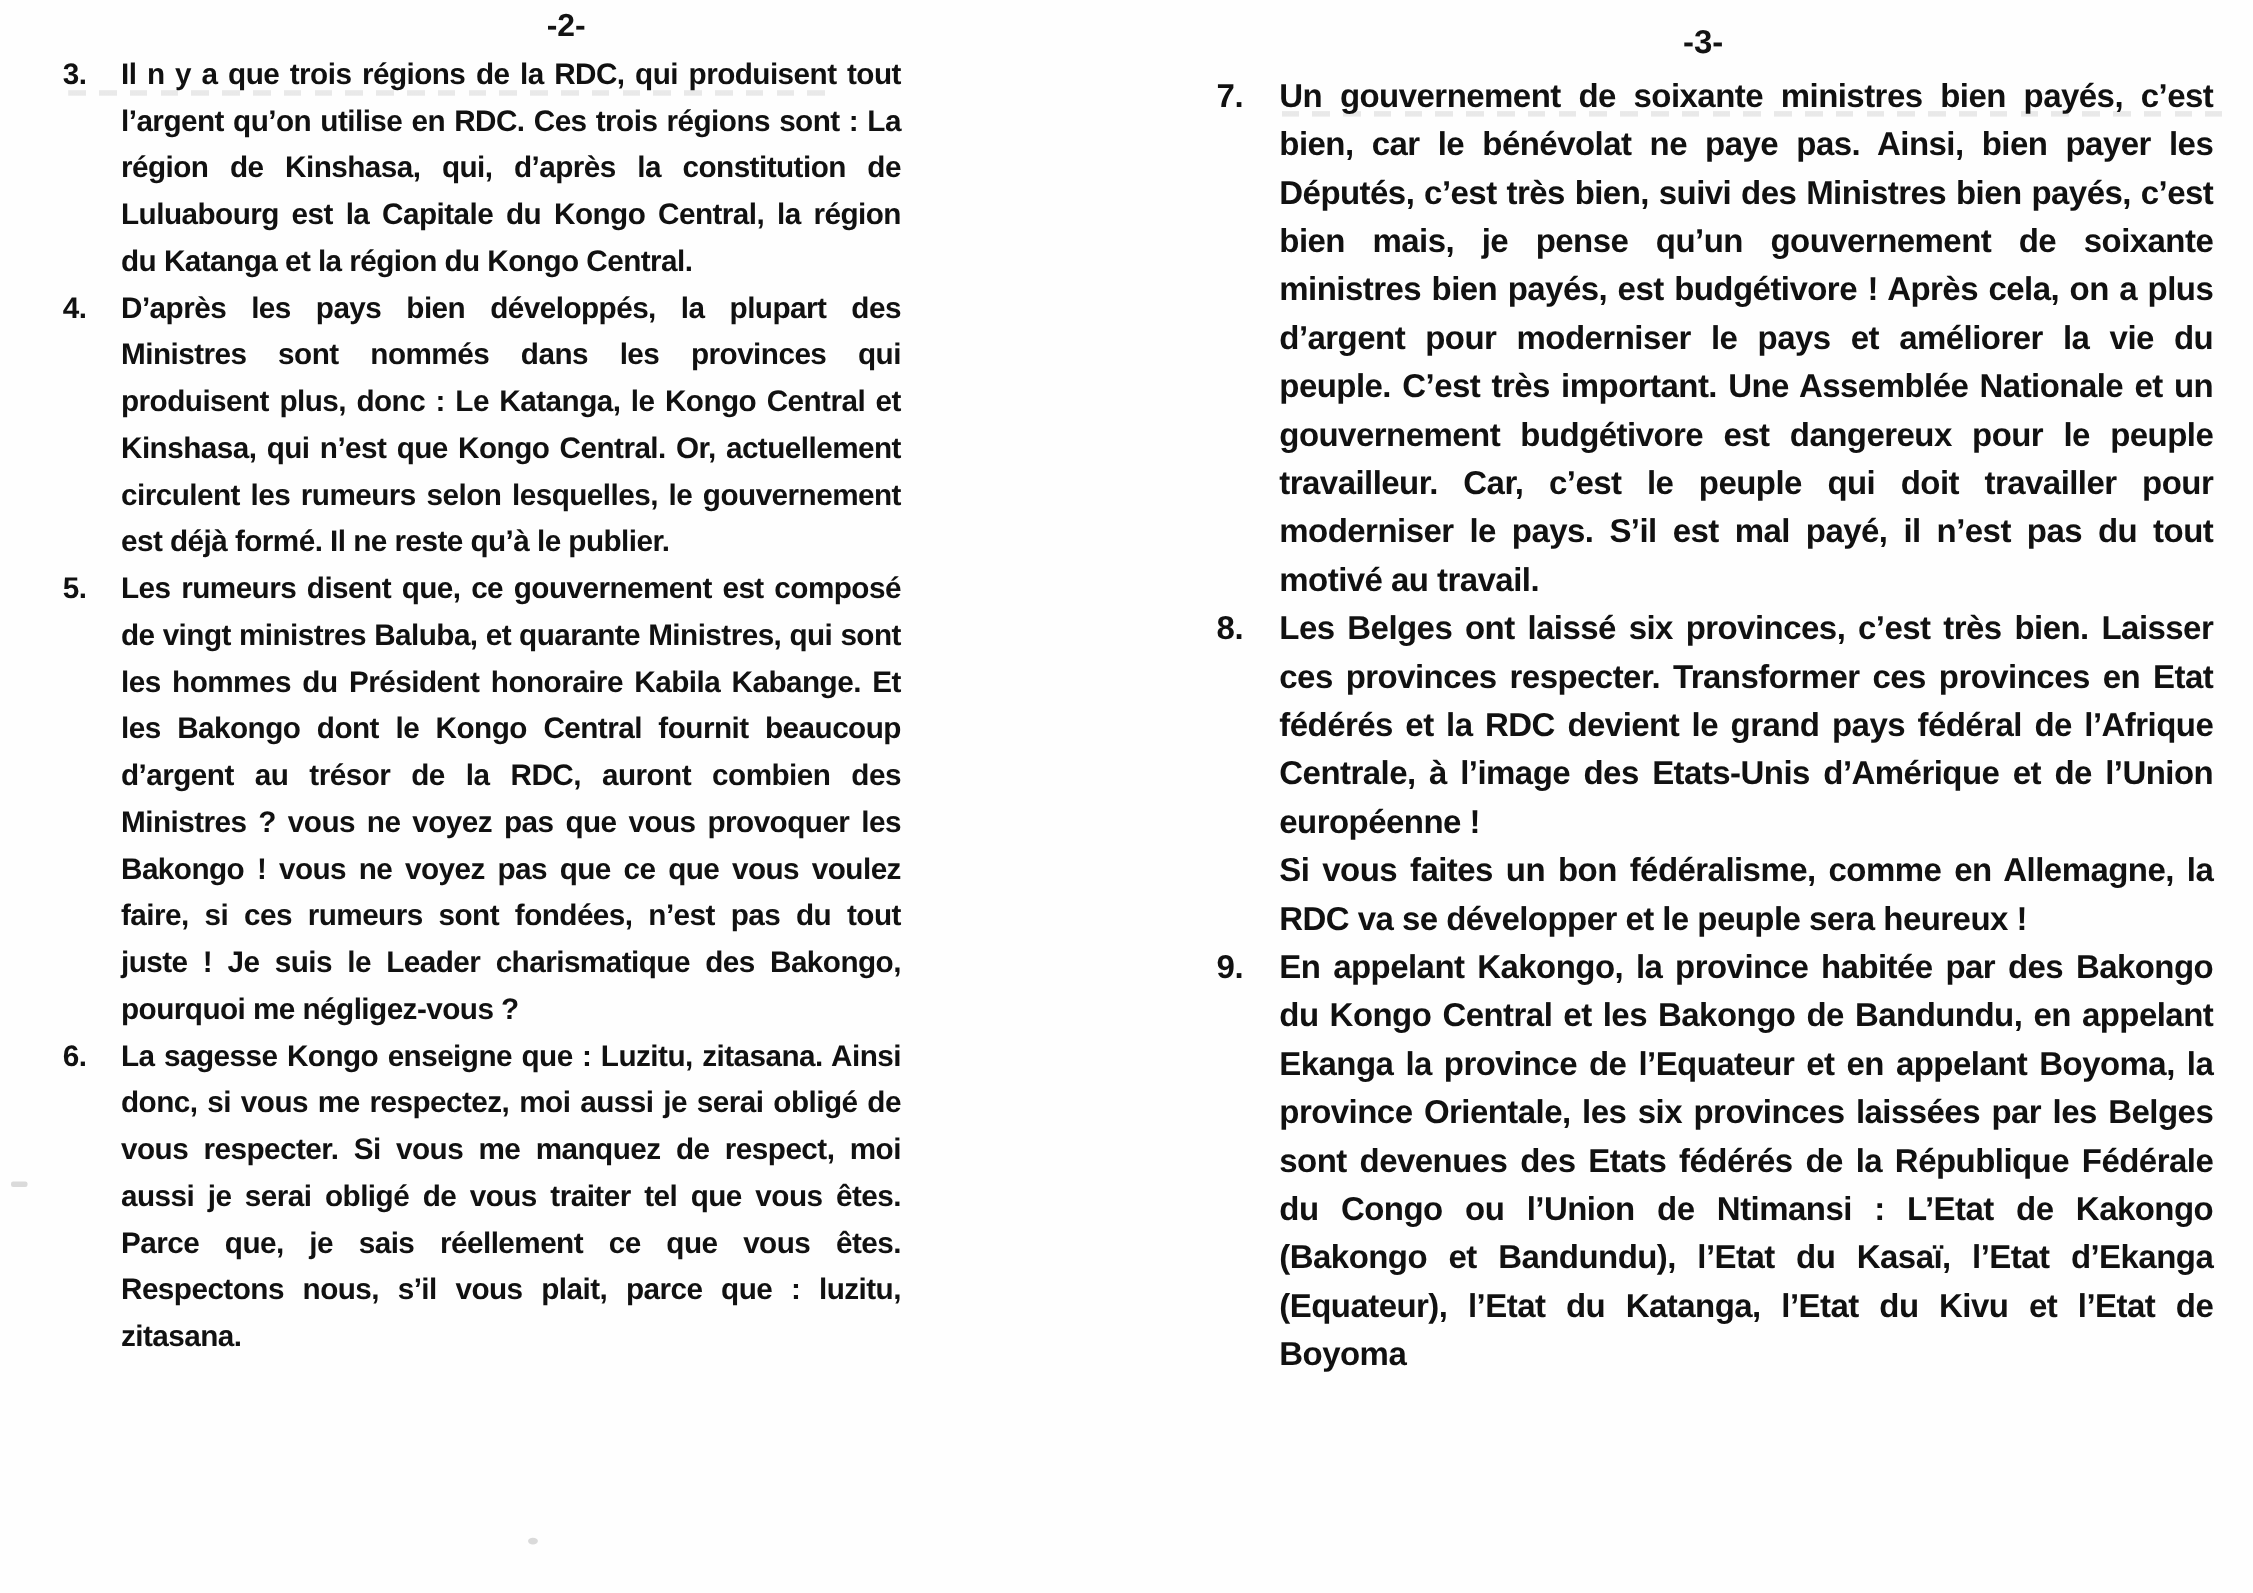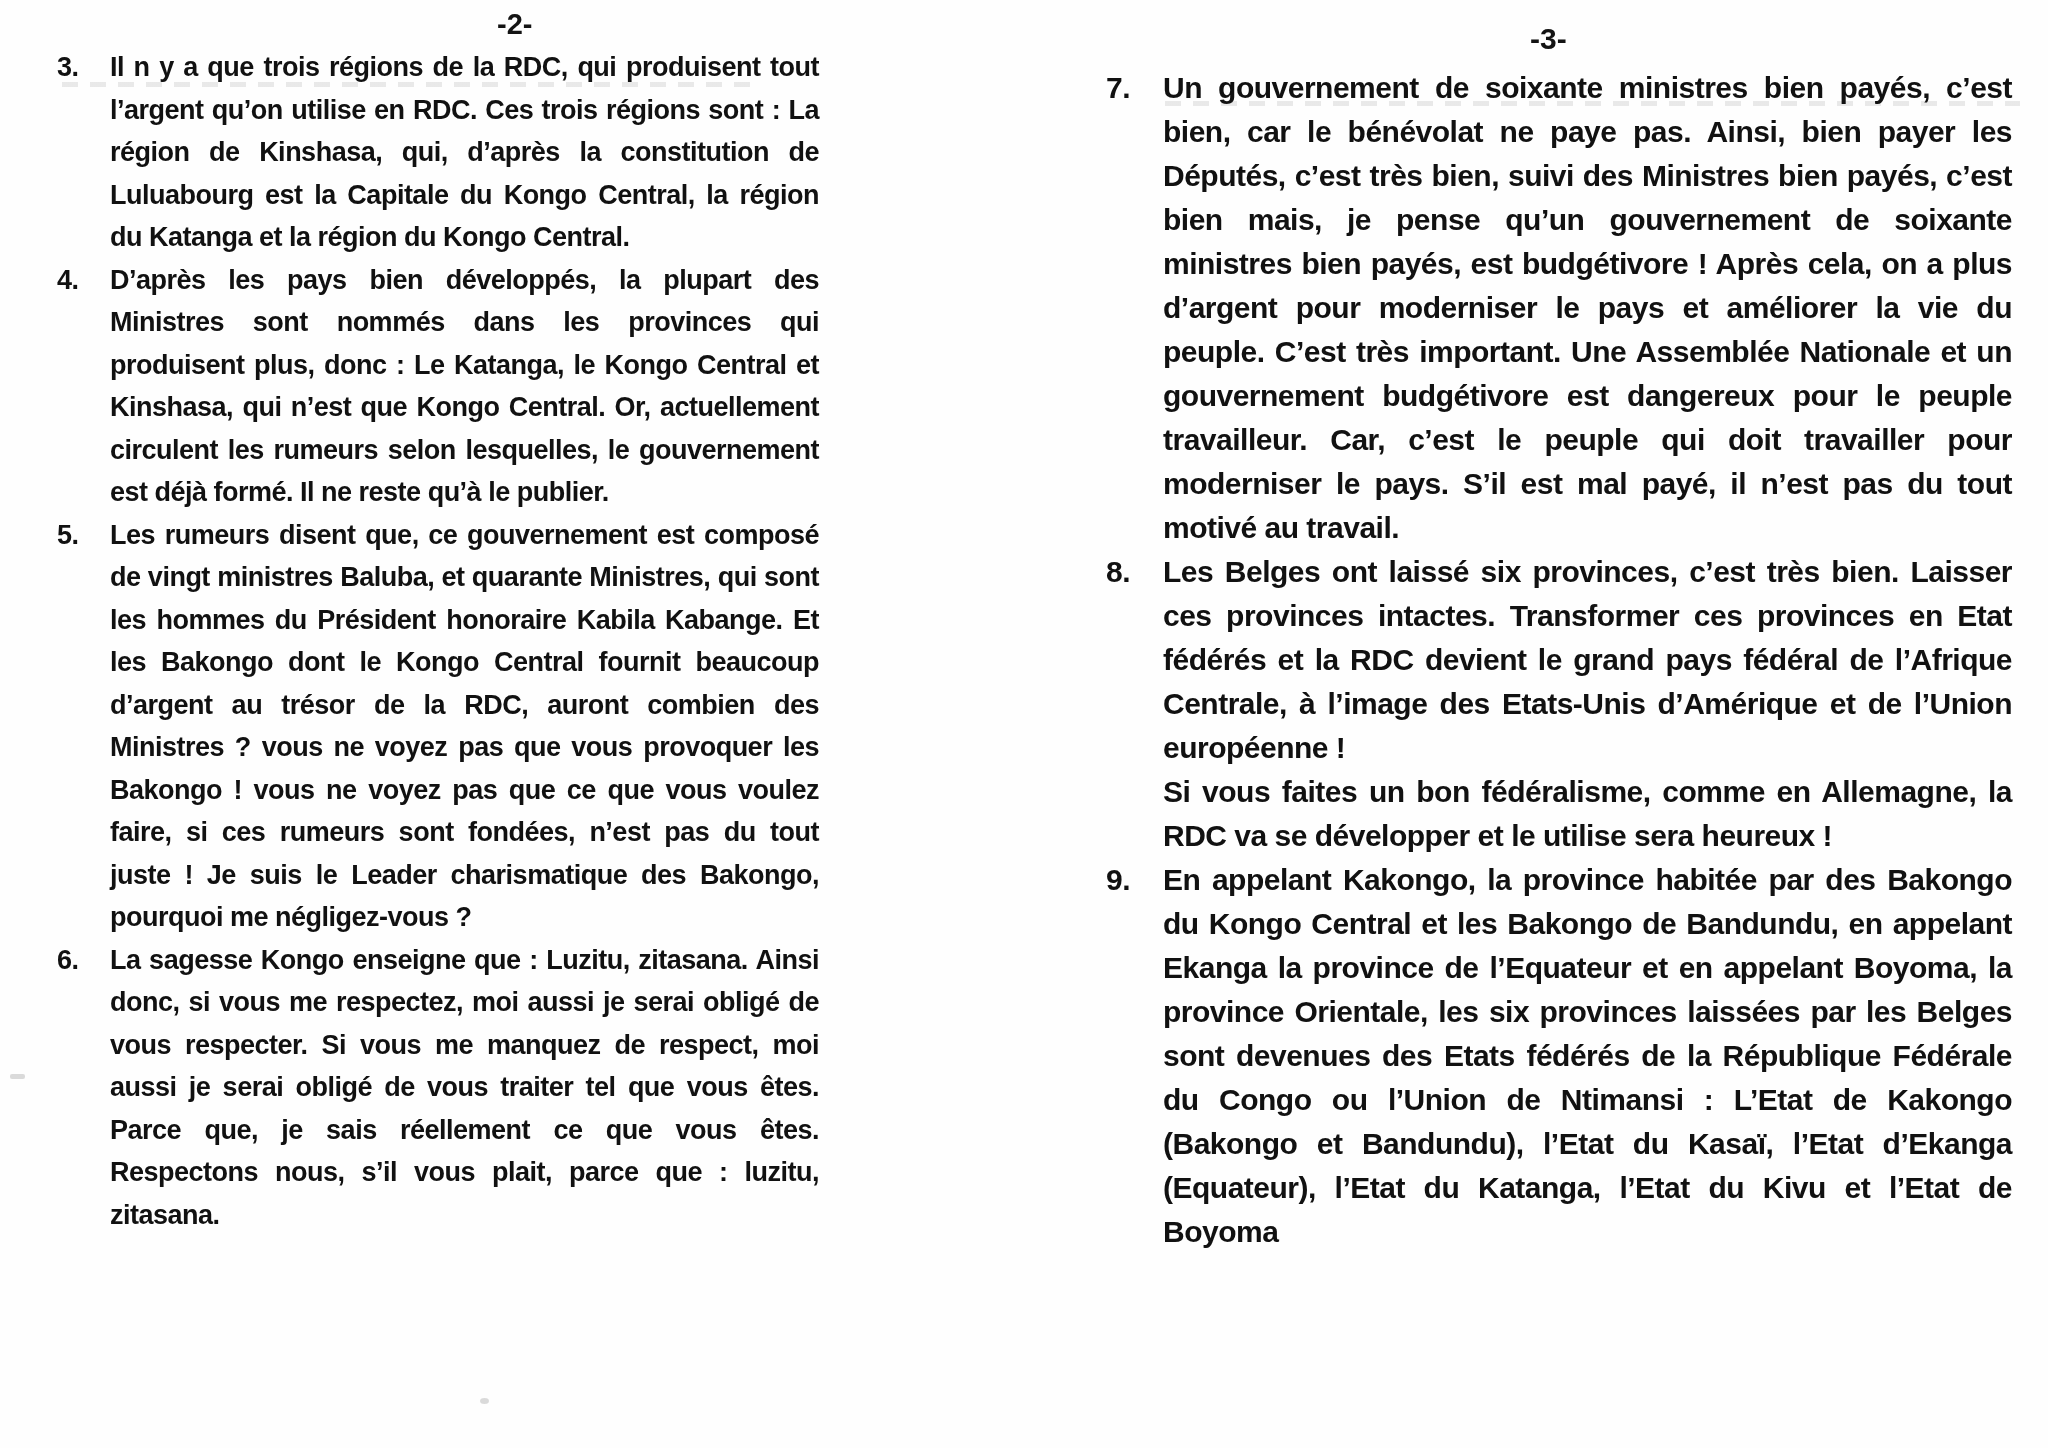--- a/index.html
+++ b/index.html
@@ -129,22 +129,22 @@
 
   <div class="column column-right">
 
     <div class="item">
       <span class="num">7.</span>
       <p class="para">Un gouvernement de soixante ministres bien payés, c’est bien, car le bénévolat ne paye pas. Ainsi, bien payer les Députés, c’est très bien, suivi des Ministres bien payés, c’est bien mais, je pense qu’un gouvernement de soixante ministres bien payés, est budgétivore ! Après cela, on a plus d’argent pour moderniser le pays et améliorer la vie du peuple. C’est très important. Une Assemblée Nationale et un gouvernement budgétivore est dangereux pour le peuple travailleur. Car, c’est le peuple qui doit travailler pour moderniser le pays. S’il est mal payé, il n’est pas du tout motivé au travail.</p>
     </div>
 
     <div class="item">
       <span class="num">8.</span>
-      <p class="para">Les Belges ont laissé six provinces, c’est très bien. Laisser ces provinces intactes. Transformer ces provinces en Etat fédérés et la RDC devient le grand pays fédéral de l’Afrique Centrale, à l’image des Etats-Unis d’Amérique et de l’Union européenne !</p>
-      <p class="para">Si vous faites un bon fédéralisme, comme en Allemagne, la RDC va se développer et le utilise sera heureux !</p>
+      <p class="para">Les Belges ont laissé six provinces, c’est très bien. Laisser ces provinces respecter. Transformer ces provinces en Etat fédérés et la RDC devient le grand pays fédéral de l’Afrique Centrale, à l’image des Etats-Unis d’Amérique et de l’Union européenne !</p>
+      <p class="para">Si vous faites un bon fédéralisme, comme en Allemagne, la RDC va se développer et le peuple sera heureux !</p>
     </div>
 
     <div class="item">
       <span class="num">9.</span>
       <p class="para">En appelant Kakongo, la province habitée par des Bakongo du Kongo Central et les Bakongo de Bandundu, en appelant Ekanga la province de l’Equateur et en appelant Boyoma, la province Orientale, les six provinces laissées par les Belges sont devenues des Etats fédérés de la République Fédérale du Congo ou l’Union de Ntimansi : L’Etat de Kakongo (Bakongo et Bandundu), l’Etat du Kasaï, l’Etat d’Ekanga (Equateur), l’Etat du Katanga, l’Etat du Kivu et l’Etat de Boyoma</p>
     </div>
 
   </div>
 
 </div>

